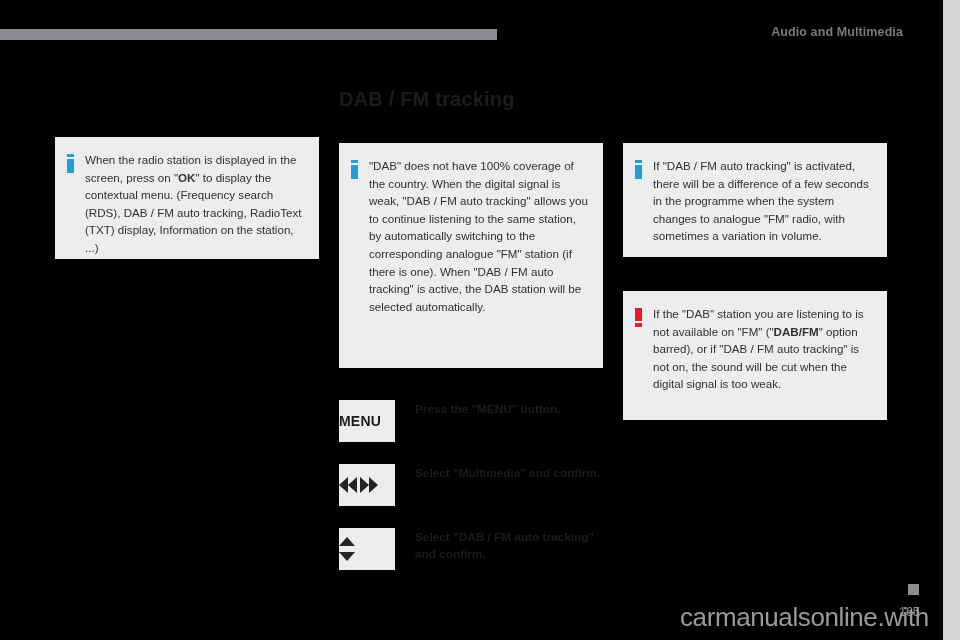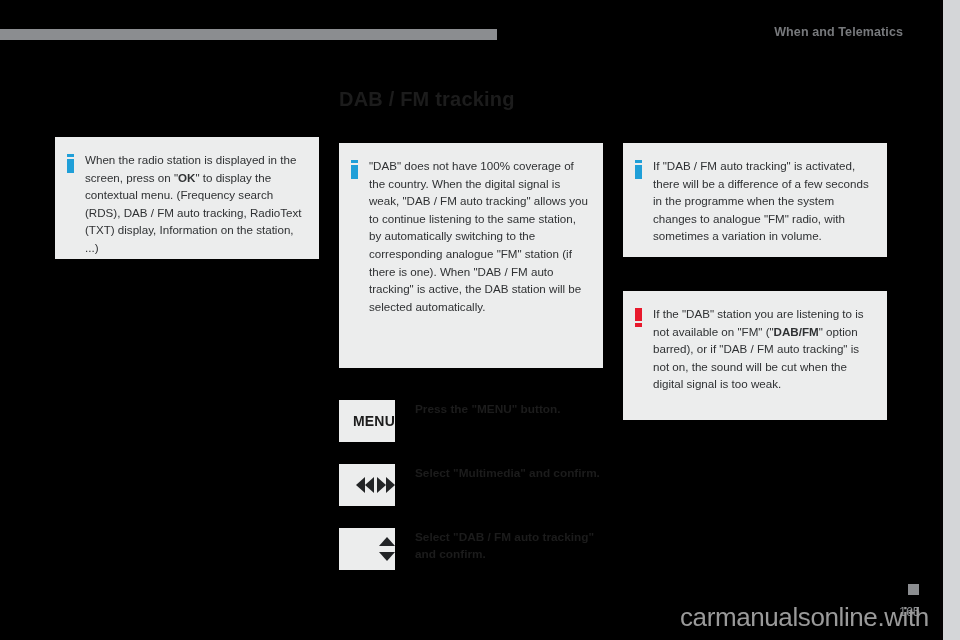--- a/index.html
+++ b/index.html
@@ -134,21 +134,21 @@
     display: flex;
     flex-direction: row;
     align-items: flex-start;
   }
   .step-key {
     width: 56px; height: 42px;
     background: #eceded;
     flex: 0 0 56px;
     display: flex;
     align-items: center;
-    justify-content: flex-end;
+    justify-content: flex-start;
     color: #1c1c1c;
   }
   .step-key .keytext {
     font-size: 14px;
     font-weight: bold;
     letter-spacing: 0.2px;
   }
   .step-label {
     margin-left: 20px;
     font-size: 11.8px;
@@ -217,21 +217,21 @@
   }
 </style>
 </head>
 <body>
 
 <div id="page">
 
   <div class="right-strip"></div>
 
   <div class="header-bar"></div>
-  <div class="header-title">When and Telematics</div>
+  <div class="header-title">Audio and Multimedia</div>
 
   <div class="page-title">DAB / FM tracking</div>
 
   <div class="box" id="box-left">
     <div class="box-inner">
       <div class="icon-col">
         <span class="icon-i">
           <span class="dot"></span>
             <span class="stem"></span>
         </span>

